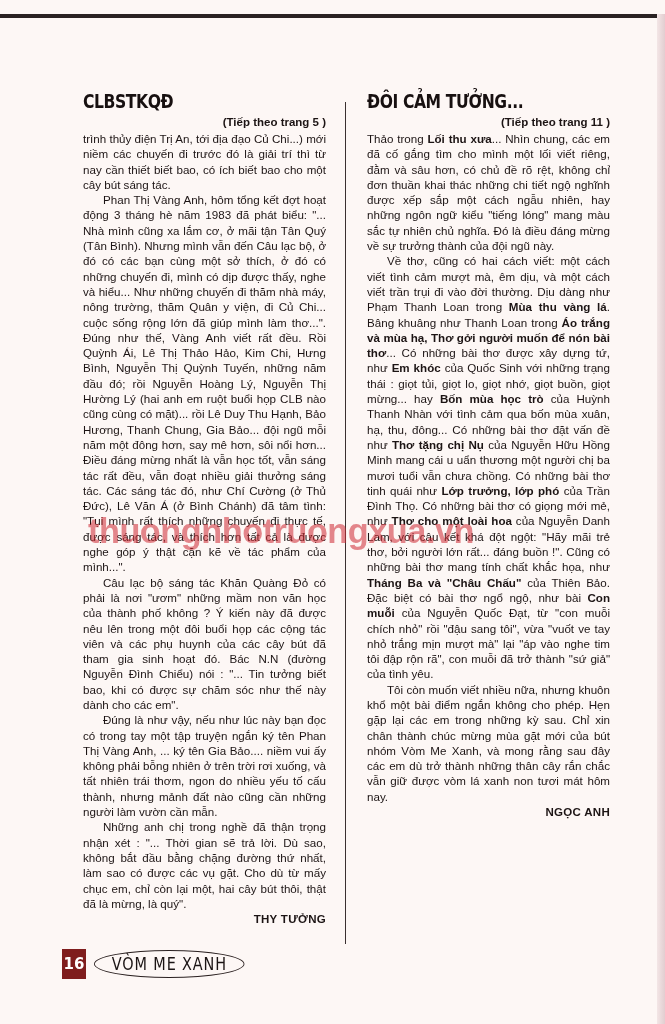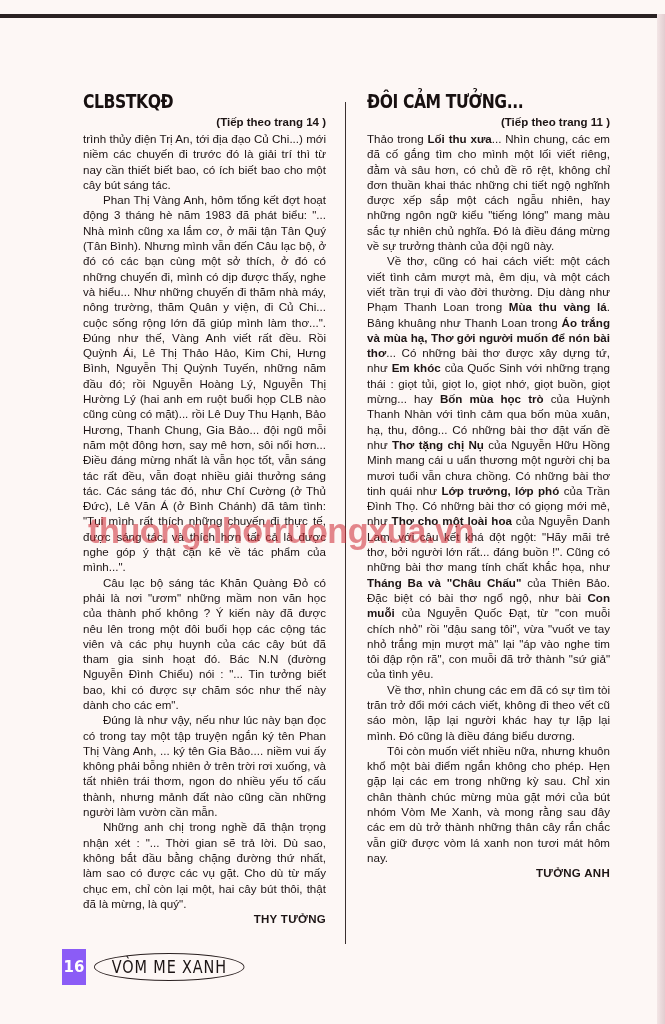--- a/index.html
+++ b/index.html
@@ -30,22 +30,22 @@
   p.body {
     font-size: 11.6px; line-height: 15.3px; margin: 0;
     text-align: justify; text-indent: 0;
   }
   p.body.ind { text-indent: 20px; }
   .it { }
   .b { font-weight: bold; }
   .sig { text-align: right; font-weight: bold; font-size: 11.5px; margin-top: 2px; letter-spacing: 0.3px; }
   .footer { position: absolute; left: 62px; top: 935px; display: flex; align-items: center; }
   .pagenum {
-    background: #8b5cf6; color: #fff; font-weight: bold; font-size: 15px;
-    width: 24px; height: 36px; display: flex; align-items: center; justify-content: center;
+    background: #7f1d1d; color: #fff; font-weight: bold; font-size: 15px;
+    width: 24px; height: 30px; display: flex; align-items: center; justify-content: center;
     font-family: "DejaVu Sans", sans-serif;
   }
   .logo {
     margin-left: 8px; height: 26px; padding: 0 20px;
     border: 1.5px solid #2a2020; border-radius: 50% / 50%;
     display: flex; align-items: center; justify-content: center;
     font-family: "DejaVu Sans", sans-serif; font-size: 17px; letter-spacing: 1px;
     transform: scaleX(0.85); transform-origin: left; color: #1b1414;
   }
   .watermark {
@@ -58,43 +58,42 @@
 </style>
 </head>
 <body>
 
 <div class="page">
   <div class="top-edge"></div>
   <div class="right-edge"></div>
 
   <div class="col left">
     <div class="heading">CLBSTKQĐ</div>
-    <div class="cont">(Tiếp theo trang 14 )</div>
+    <div class="cont">(Tiếp theo trang 5 )</div>
     <div>
         <p class="body"><span>trình thủy điện Trị An, tới địa đạo Củ Chi...) mới niềm các chuyến đi trước đó là giải trí thì từ nay cần thiết biết bao, có ích biết bao cho một cây bút sáng tác.</span></p>
         <p class="body ind"><span>Phan Thị Vàng Anh, hôm tổng kết đợt hoạt động 3 tháng hè năm 1983 đã phát biểu: "... Nhà mình cũng xa lắm cơ, ở mãi tận Tân Quý (Tân Bình). Nhưng mình vẫn đến Câu lạc bộ, ở đó có các bạn cùng một sở thích, ở đó có những chuyến đi, mình có dịp được thấy, nghe và hiểu... Như những chuyến đi thăm nhà máy, nông trường, thăm Quân y viện, đi Củ Chi... cuộc sống rộng lớn đã giúp mình làm thơ...". Đúng như thế, Vàng Anh viết rất đều. Rồi Quỳnh Ái, Lê Thị Thảo Hảo, Kim Chi, Hưng Bình, Nguyễn Thị Quỳnh Tuyến, những năm đầu đó; rồi Nguyễn Hoàng Lý, Nguyễn Thị Hường Lý (hai anh em ruột buổi họp CLB nào cũng cùng có mặt)... rồi Lê Duy Thu Hạnh, Bảo Hương, Thanh Chung, Gia Bảo... đội ngũ mỗi năm một đông hơn, say mê hơn, sôi nổi hơn... Điều đáng mừng nhất là vẫn học tốt, vẫn sáng tác rất đều, vẫn đoạt nhiều giải thưởng sáng tác. Các sáng tác đó, như Chí Cường (ở Thủ Đức), Lê Văn Á (ở Bình Chánh) đã tâm tình: "Tụi mình rất thích những chuyến đi thực tế, được sáng tác, và thích hơn tất cả là được nghe góp ý thật cặn kẽ về tác phẩm của mình...".</span></p>
         <p class="body ind"><span class="it">Câu lạc bộ sáng tác Khăn Quàng Đỏ</span><span> có phải là nơi </span><span class="it">"ươm"</span><span> những mầm non văn học của thành phố không ? Ý kiến này đã được nêu lên trong một đôi buổi họp các cộng tác viên và các phụ huynh của các cây bút đã tham gia sinh hoạt đó. Bác N.N (đường Nguyễn Đình Chiểu) nói : "... Tin tưởng biết bao, khi có được sự chăm sóc như thế này dành cho các em".</span></p>
         <p class="body ind"><span>Đúng là như vậy, nếu như lúc này bạn đọc có trong tay một tập truyện ngắn ký tên Phan Thị Vàng Anh, ... ký tên Gia Bảo.... niềm vui ấy không phải bỗng nhiên ở trên trời rơi xuống, và tất nhiên trái thơm, ngon do nhiều yếu tố cấu thành, nhưng mảnh đất nào cũng cần những người làm vườn cần mẫn.</span></p>
         <p class="body ind"><span>Những anh chị trong nghề đã thận trọng nhận xét : </span><span class="it">"... Thời gian sẽ trả lời. Dù sao, không bắt đầu bằng chặng đường thứ nhất, làm sao có được các vụ gặt. Cho dù từ mấy chục em, chỉ còn lại một, hai cây bút thôi, thật đã là mừng, là quý"</span><span>.</span></p>
       </div>
     <div class="sig">THY TƯỞNG</div>
   </div>
 
   <div class="divider"></div>
 
   <div class="col right">
     <div class="heading">ĐÔI CẢM TƯỞNG...</div>
     <div class="cont">(Tiếp theo trang 11 )</div>
     <div>
         <p class="body"><span class="it">Thảo</span><span> trong </span><span class="b">Lối thu xưa</span><span>... Nhìn chung, các em đã cố gắng tìm cho mình một lối viết riêng, đằm và sâu hơn, có chủ đề rõ rệt, không chỉ đơn thuần khai thác những chi tiết ngộ nghĩnh được xếp sắp một cách ngẫu nhiên, hay những ngôn ngữ kiểu "tiếng lóng" mang màu sắc tự nhiên chủ nghĩa. Đó là điều đáng mừng về sự trưởng thành của đội ngũ này.</span></p>
         <p class="body ind"><span>Về thơ, cũng có hai cách viết: một cách viết tình cảm mượt mà, êm dịu, và một cách viết trần trụi đi vào đời thường. Dịu dàng như </span><span class="it">Phạm Thanh Loan</span><span> trong </span><span class="b">Mùa thu vàng lá</span><span>. Bâng khuâng như </span><span class="it">Thanh Loan</span><span> trong </span><span class="b">Áo trắng và mùa hạ, Thơ gởi người muốn để nón bài thơ</span><span>... Có những bài thơ được xây dựng tứ, như </span><span class="b">Em khóc</span><span> của </span><span class="it">Quốc Sinh</span><span> với những trạng thái : </span><span class="it">giọt tủi, giọt lo, giọt nhớ, giọt buồn, giọt mừng</span><span>... hay </span><span class="b">Bốn mùa học trò</span><span> của </span><span class="it">Huỳnh Thanh Nhàn</span><span> với tình cảm qua bốn mùa </span><span class="it">xuân, hạ, thu, đông</span><span>... Có những bài thơ đặt vấn đề như </span><span class="b">Thơ tặng chị Nụ</span><span> của </span><span class="it">Nguyễn Hữu Hồng Minh</span><span> mang cái u uẩn thương một người chị ba mươi tuổi vẫn chưa chồng. Có những bài thơ tinh quái như </span><span class="b">Lớp trưởng, lớp phó</span><span> của </span><span class="it">Trần Đình Thọ</span><span>. Có những bài thơ có giọng mới mẻ, như </span><span class="b">Thơ cho một loài hoa</span><span> của </span><span class="it">Nguyễn Danh Lam</span><span>, với câu kết khá đột ngột: </span><span class="it">"Hãy mãi trẻ thơ, bởi người lớn rất... đáng buồn !"</span><span>. Cũng có những bài thơ mang tính chất khắc họa, như </span><span class="b">Tháng Ba và "Châu Chấu"</span><span> của </span><span class="it">Thiên Bảo</span><span>. Đặc biệt có bài thơ ngổ ngộ, như bài </span><span class="b">Con muỗi</span><span> của </span><span class="it">Nguyễn Quốc Đạt</span><span>, từ </span><span class="it">"con muỗi chích nhỏ"</span><span> rồi </span><span class="it">"đậu sang tôi"</span><span>, vừa </span><span class="it">"vuốt ve tay nhỏ trắng mịn mượt mà"</span><span> lại </span><span class="it">"áp vào nghe tim tôi đập rộn rã"</span><span>, con muỗi đã trở thành "sứ giả" của tình yêu.</span></p>
-        <p class="body ind"><span>Về thơ, nhìn chung các em đã có sự tìm tòi trăn trở đổi mới cách viết, không đi theo vết cũ sáo mòn, lặp lại người khác hay tự lặp lại mình. Đó cũng là điều đáng biểu dương.</span></p>
         <p class="body ind"><span>Tôi còn muốn viết nhiều nữa, nhưng khuôn khổ một bài điểm ngắn không cho phép. Hẹn gặp lại các em trong những kỳ sau. Chỉ xin chân thành chúc mừng mùa gặt mới của bút nhóm Vòm Me Xanh, và mong rằng sau đây các em dù trở thành những thân cây rắn chắc vẫn giữ được vòm lá xanh non tươi mát hôm nay.</span></p>
       </div>
-    <div class="sig">TƯỞNG ANH</div>
+    <div class="sig">NGỌC ANH</div>
   </div>
 
   <div class="footer">
     <div class="pagenum">16</div>
     <div class="logo">VÒM ME XANH</div>
   </div>
 
   <div class="watermark">thuongnhotruongxua.vn</div>
 </div>
 

